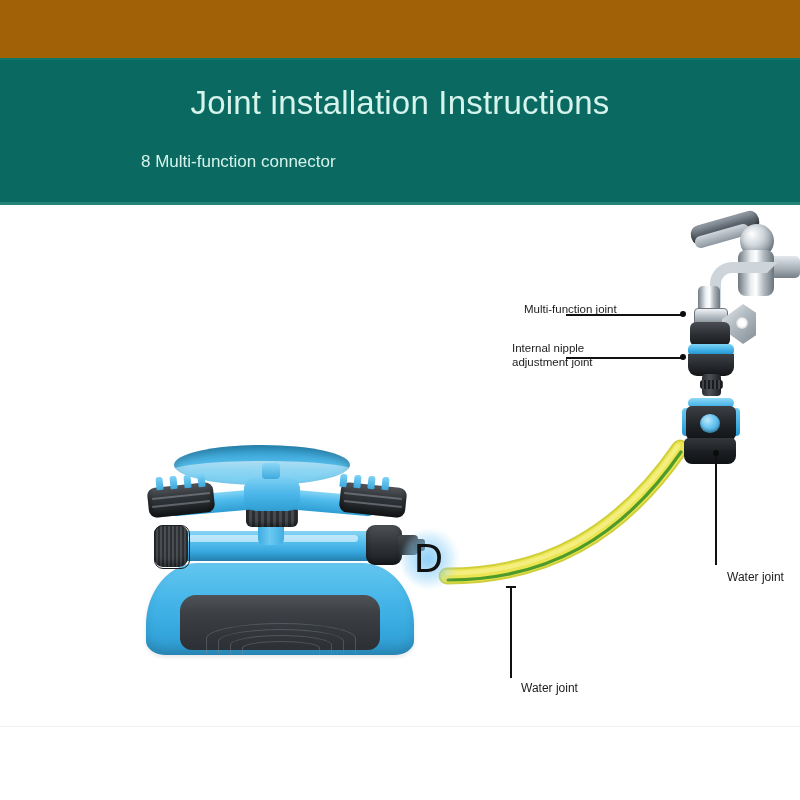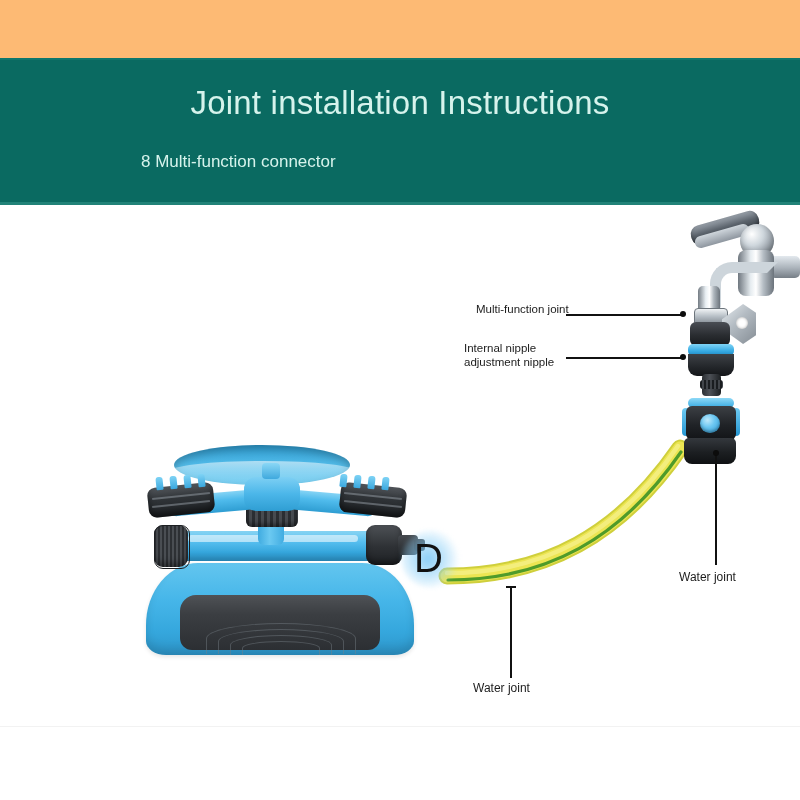--- a/index.html
+++ b/index.html
@@ -2,21 +2,21 @@
 <html><head>
 <meta charset="utf-8">
 <title>Joint installation Instructions</title>
 <style>
   html,body{margin:0;padding:0;background:#ffffff;}
   body{
     width:800px;height:800px;position:relative;overflow:hidden;
     font-family:"Liberation Sans","DejaVu Sans",sans-serif;
     background:#ffffff;
   }
-  .page{position:absolute;inset:0;background:#fdba74;}
+  .page{position:absolute;inset:0;background:#a16207;}
 
   
   .banner{
     position:absolute;left:0;top:58px;width:800px;height:147px;
     background:#0a6a61;
   }
   .banner-edge-top{position:absolute;left:0;top:0;width:100%;height:2px;background:#0d776c;}
   .banner-edge-bot{position:absolute;left:0;bottom:0;width:100%;height:3px;background:#2a8b80;opacity:.75;}
   .banner-title{
     position:absolute;left:0;top:26px;width:800px;text-align:center;
@@ -26,21 +26,21 @@
   .banner-sub{
     position:absolute;left:141px;top:94px;
     color:#d6f3ec;font-size:17px;font-weight:400;white-space:nowrap;
   }
 
   
   .canvas{position:absolute;left:0;top:205px;width:800px;height:595px;background:#fff;}
   .faint-rule{position:absolute;left:0;top:521px;width:800px;height:1px;background:#f2f2f2;}
 
   
-  .label{position:absolute;color:#1c1c1c;font-size:11.5px;line-height:13.5px;white-space:nowrap;}
+  .label{position:absolute;color:#1c1c1c;font-size:11.5px;line-height:13.5px;white-space:nowrap;margin-left:48px;}
   .label.big{font-size:12px;}
   .lbl-mfj{left:476px;top:303px;}
   .lbl-itan{left:464px;top:341px;line-height:14px;}
   .lbl-wj-right{left:679px;top:571px;}
   .lbl-wj-left{left:473px;top:682px;}
 
   .leader{position:absolute;background:#111;}
   .leader.h{height:1.6px;}
   .leader.v{width:1.6px;}
   .dot{position:absolute;width:6px;height:6px;border-radius:50%;background:#0c0c0c;}
@@ -380,21 +380,21 @@
   <div class="leader v ld3"></div>
   <div class="dot ld3dot"></div>
 
   <div class="leader v ld4"></div>
   <div class="ld4cap"></div>
 
   <div class="label lbl-mfj">Multi-function joint</div>
 
   <div class="label lbl-itan">
     <div>Internal nipple</div>
-    <div>adjustment nipple</div>
+    <div>adjustment joint</div>
   </div>
 
   <div class="label big lbl-wj-right">Water joint</div>
 
   <div class="label big lbl-wj-left">Water joint</div>
 
   <div class="d-mark">
     <div class="d-glow"></div>
     <div class="d-letter">D</div>
   </div>

